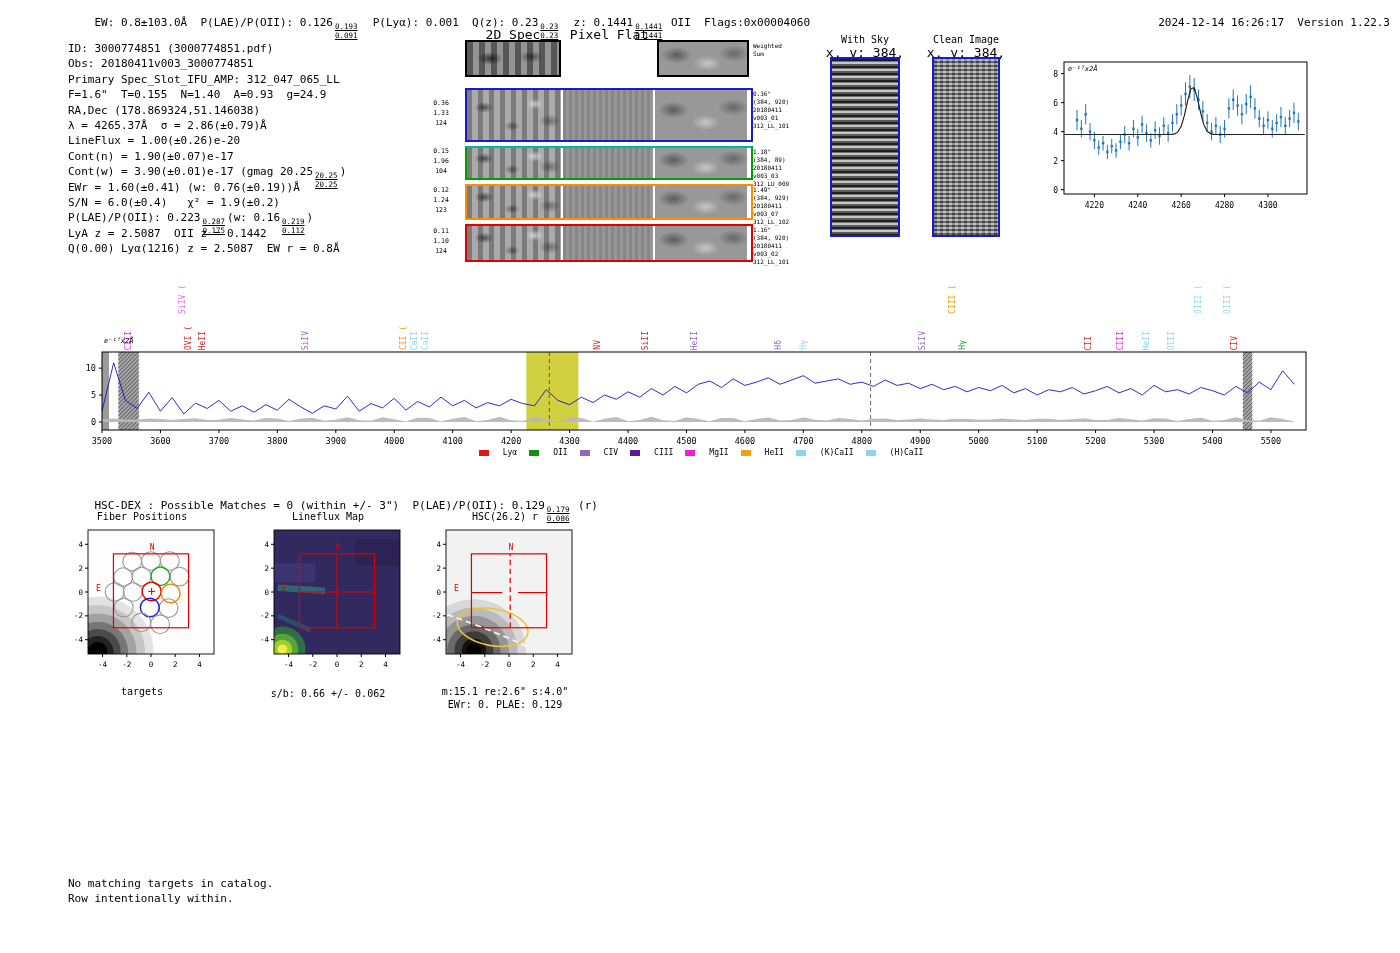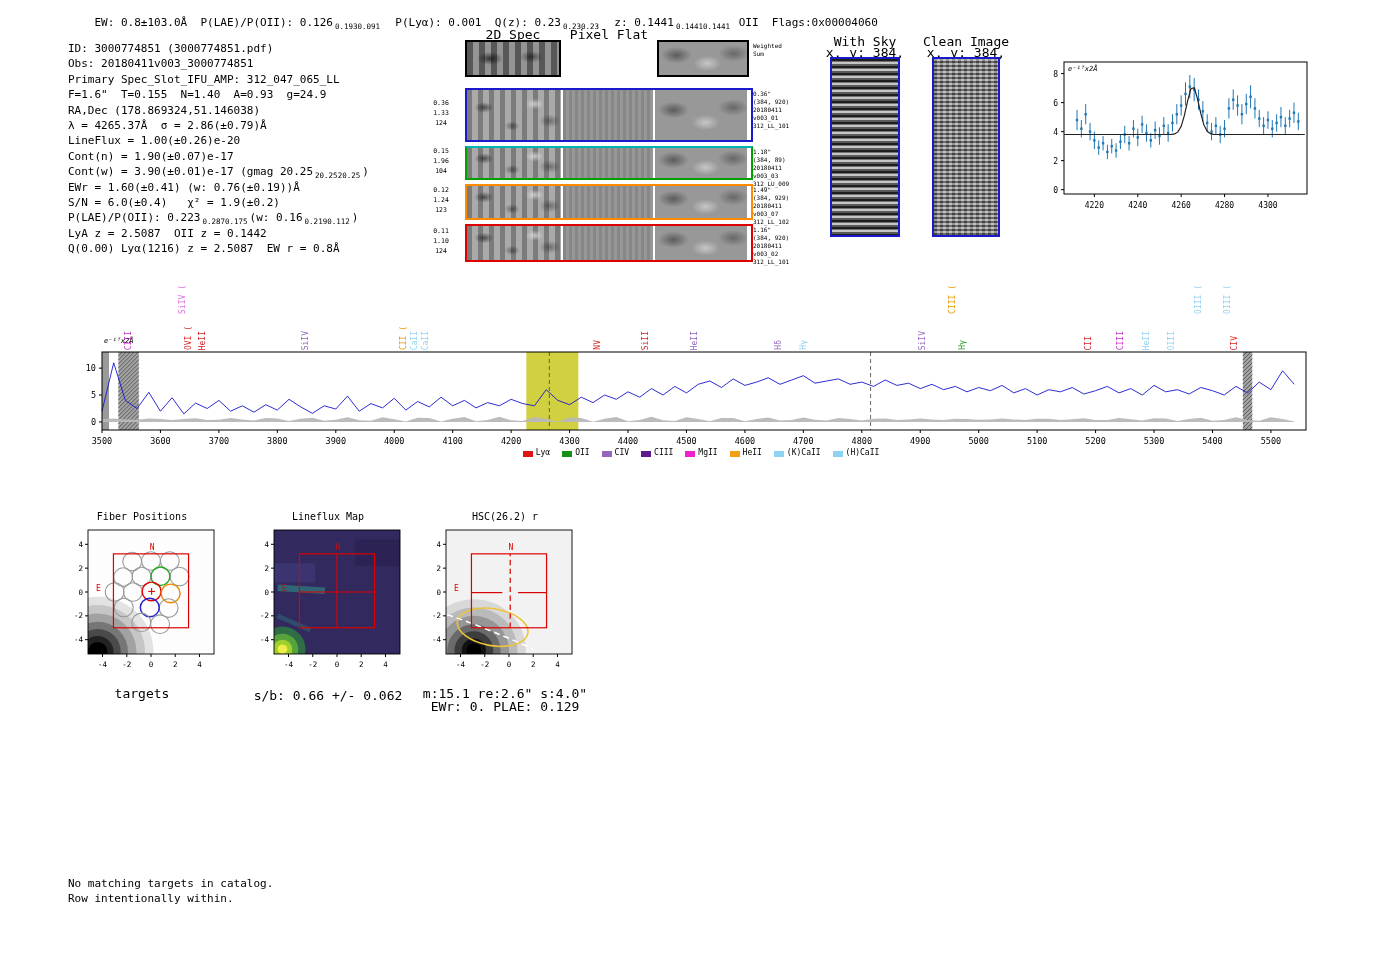--- a/index.html
+++ b/index.html
@@ -1,24 +1,24 @@
 <!DOCTYPE html>
 <html><head>
 <meta charset="utf-8">
 <style>
   html,body{margin:0;padding:0;background:#fff;}
   #page{position:relative;width:1400px;height:953px;background:#fff;overflow:hidden;
         font-family:"DejaVu Sans Mono","Liberation Mono",monospace;color:#000;}
   .abs{position:absolute;}
   .hdr{font-size:11px;white-space:pre;text-align:center;}
   .info-line{font-size:11px;white-space:pre;height:15.4px;}
-  .frac{display:inline-flex;flex-direction:row;vertical-align:-3px;font-size:7.5px;line-height:1.15;padding:0 2px;}
+  .frac{display:inline-flex;flex-direction:column;vertical-align:-3px;font-size:7.5px;line-height:1.15;padding:0 2px;text-decoration:underline;}
   .ctr{text-align:center;}
   .sm7{font-size:13px;}
-  .sm8{font-size:13px;}
+  .sm8{font-size:10px;}
   .sm10{font-size:10px;}
   .lbl-left{font-size:6.5px;text-align:center;line-height:1.5;}
   .lbl-right{font-size:6px;line-height:1.35;}
   .cutrow{position:absolute;box-sizing:border-box;display:flex;}
   .cutcell{height:100%;box-sizing:border-box;}
   .gap{border-right:2px solid #fff;}
   .tex-spec{background:
     radial-gradient(ellipse 16px 9px at 18% 35%, rgba(0,0,0,.55), transparent 60%),
     radial-gradient(ellipse 13px 8px at 48% 72%, rgba(0,0,0,.40), transparent 60%),
     radial-gradient(ellipse 15px 9px at 72% 28%, rgba(255,255,255,.55), transparent 60%),
@@ -38,30 +38,33 @@
     radial-gradient(ellipse 20px 11px at 55% 65%, rgba(255,255,255,.45), transparent 70%),
     radial-gradient(ellipse 22px 12px at 85% 35%, rgba(0,0,0,.32), transparent 70%),
     linear-gradient(#989898,#989898);}
   .tex-stripe{background:repeating-linear-gradient(180deg,#1e1e1e 0 2px,#c6c6c6 3px 5px,#5a5a5a 5px 7px);}
   .tex-grain{background:
     repeating-linear-gradient(0deg, rgba(0,0,0,.35) 0 2px, rgba(255,255,255,.30) 2px 4px),
     repeating-linear-gradient(90deg, rgba(0,0,0,.25) 0 3px, rgba(255,255,255,.25) 3px 6px),
     linear-gradient(#8a8a8a,#8a8a8a);}
   .rot-label{position:absolute;writing-mode:vertical-rl;transform:rotate(180deg);font-size:8px;line-height:1;white-space:pre;}
   .legend-row{display:flex;justify-content:center;gap:12px;align-items:center;font-size:8px;}
-  .legend-item{display:flex;align-items:flex-end;gap:3px;}
+  .legend-item{display:flex;align-items:center;gap:14px;}
   .legend-swatch{width:10px;height:6px;display:inline-block;}
 </style>
 </head>
 <body>
 
 <div id="page">
 
   <div class="abs hdr" style="left:68px;top:3px;">
     <span>EW: 0.8±103.0Å  P(LAE)/P(OII): 0.126</span><span class="frac"><span>0.193</span><span>0.091</span></span><span>  P(Lyα): 0.001  Q(z): 0.23</span><span class="frac"><span>0.23</span><span>0.23</span></span><span>  z: 0.1441</span><span class="frac"><span>0.1441</span><span>0.1441</span></span><span> OII  Flags:0x00004060</span>
+  </div>
+  <div class="abs hdr" style="left:1040px;top:3px;width:350px;text-align:right;">
+    <span>2024-12-14 16:26:17</span>&nbsp;&nbsp;<span>Version 1.22.3</span>
   </div>
 
   <div class="abs" style="left:68px;top:42px;">
     <div class="info-line">ID: 3000774851 (3000774851.pdf)</div>
     <div class="info-line">Obs: 20180411v003_3000774851</div>
     <div class="info-line">Primary Spec_Slot_IFU_AMP: 312_047_065_LL</div>
     <div class="info-line">F=1.6"  T=0.155  N=1.40  A=0.93  g=24.9</div>
     <div class="info-line">RA,Dec (178.869324,51.146038)</div>
     <div class="info-line">λ = 4265.37Å  σ = 2.86(±0.79)Å</div>
     <div class="info-line">LineFlux = 1.00(±0.26)e-20</div>
@@ -454,20 +457,23 @@
       <div class="legend-item">
         <div class="legend-swatch" style="background: rgb(143, 211, 244);"></div>
         <div>(K)CaII</div>
       </div>
       <div class="legend-item">
         <div class="legend-swatch" style="background: rgb(143, 211, 244);"></div>
         <div>(H)CaII</div>
       </div>
     </div>
 
+  <div class="abs hdr" style="left:68px;top:486px;">
+    <span>HSC-DEX : Possible Matches = 0 (within +/- 3")  P(LAE)/P(OII): 0.129</span><span class="frac"><span>0.179</span><span>0.086</span></span><span> (r)</span>
+  </div>
 
   <div class="abs sm10 ctr" style="left:62px;top:511px;width:160px;">Fiber Positions</div>
   <svg class="abs" id="fiber-svg" style="left:62px;top:526px;" width="160" height="150">
       <line x1="40.53846153846154" y1="128" x2="40.53846153846154" y2="131" stroke="#000" stroke-width="1"></line>
       <text x="40.53846153846154" y="141" text-anchor="middle" font-size="7.5">-4</text>
       <line x1="23" y1="113.6923076923077" x2="26" y2="113.6923076923077" stroke="#000" stroke-width="1"></line>
       <text x="21" y="116.1923076923077" text-anchor="end" font-size="7.5">-4</text>
       <line x1="64.76923076923077" y1="128" x2="64.76923076923077" y2="131" stroke="#000" stroke-width="1"></line>
       <text x="64.76923076923077" y="141" text-anchor="middle" font-size="7.5">-2</text>
       <line x1="23" y1="89.84615384615384" x2="26" y2="89.84615384615384" stroke="#000" stroke-width="1"></line>

